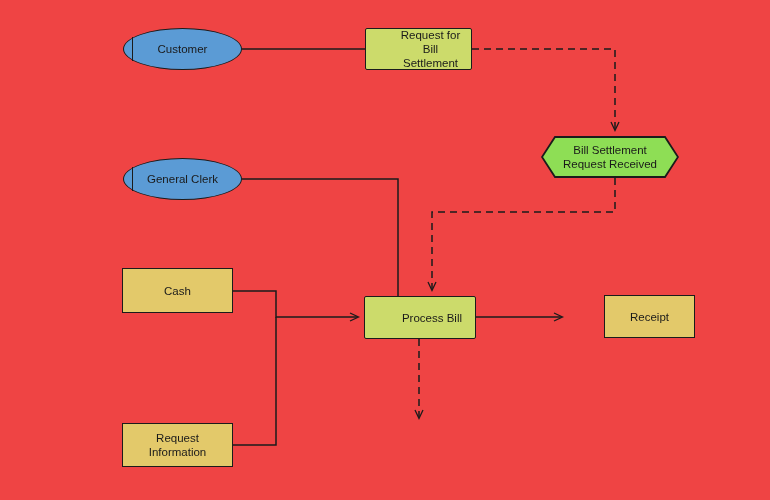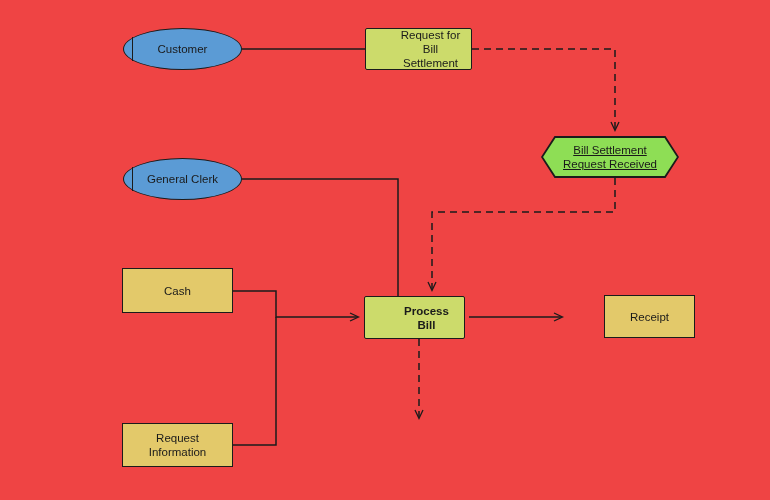--- a/index.html
+++ b/index.html
@@ -115,38 +115,38 @@
   <div class="node ellipse-node" style="left:123px; top:28px; width:119px; height:42px;">
     <span class="bar"></span>
     <span class="label">Customer</span>
   </div>
 
   <div class="node task-node" style="left:365px; top:28px; width:107px; height:42px;">
     <span class="label">Request for Bill
 Settlement</span>
   </div>
 
-  <div class="node hex-node" style="left:541px; top:136px; width:138px; height:42px;text-decoration:underline;">
+  <div class="node hex-node" style="left:541px; top:136px; width:138px; height:42px;">
     <svg class="hex-svg" viewBox="0 0 138 42" preserveAspectRatio="none">
       <polygon points="14,1 124,1 137,21 124,41 14,41 1,21" fill="#8ede55" stroke="#1b1b1b" stroke-width="1.8" vector-effect="non-scaling-stroke"></polygon>
     </svg>
     <span class="hex-label label">Bill Settlement
 Request Received</span>
   </div>
 
   <div class="node ellipse-node" style="left:123px; top:158px; width:119px; height:42px;">
     <span class="bar"></span>
     <span class="label">General Clerk</span>
   </div>
 
   <div class="node data-node" style="left:122px; top:268px; width:111px; height:45px;">
     <span class="label">Cash</span>
   </div>
 
-  <div class="node task-node" style="left:364px; top:296px; width:101px; height:43px;font-weight:bold;">
+  <div class="node task-node" style="left:364px; top:296px; width:112px; height:43px;">
     <span class="label">Process Bill</span>
   </div>
 
   <div class="node data-node" style="left:568px; top:295px; width:91px; height:43px;margin-left:36px;">
     <span class="label">Receipt</span>
   </div>
 
   <div class="node data-node" style="left:122px; top:423px; width:111px; height:44px;">
     <span class="label">Request Information</span>
   </div>

